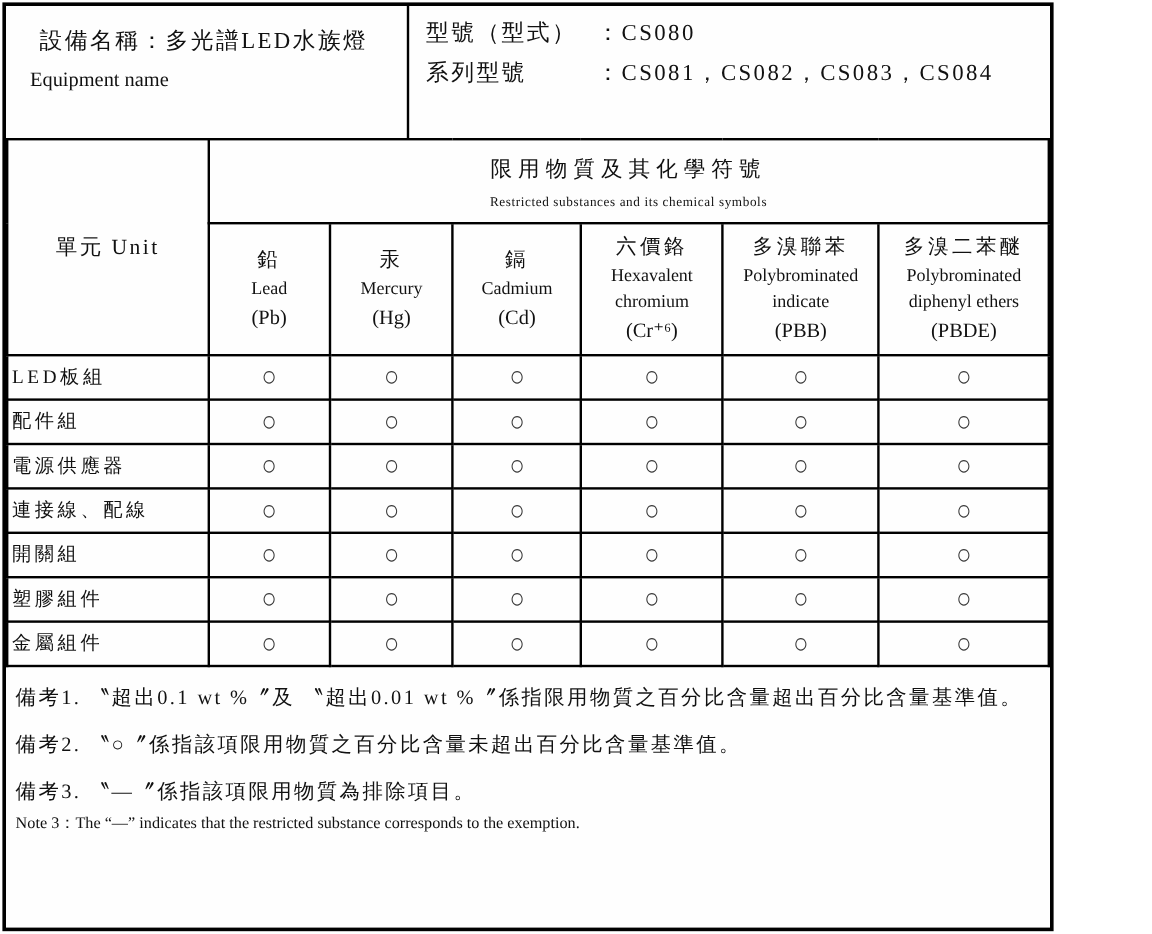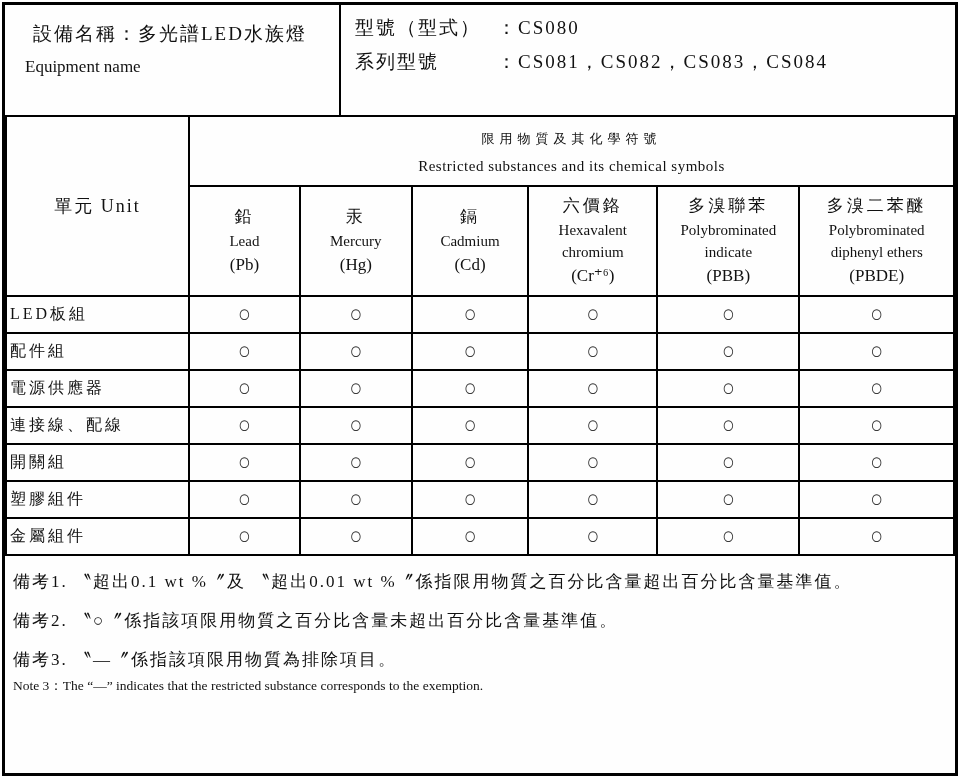--- a/index.html
+++ b/index.html
@@ -4,21 +4,21 @@
 <style>
   * { box-sizing: border-box; margin: 0; padding: 0; }
   html, body { background: #ffffff; }
   body {
     font-family: "Liberation Serif", "DejaVu Serif", serif;
     color: #111;
     width: 960px;
     height: 778px;
   }
   .doc {
-    width: 956px;
+    width: 876px;
     height: 774px;
     margin: 2px;
     border: 3px solid #000;
     background: #fefefe;
     overflow: hidden;
   }
 
   
   .id-block {
     display: flex;
@@ -70,22 +70,22 @@
   }
   .col-unit  { width: 19.3%; }
   .col-pb    { width: 11.7%; }
   .col-hg    { width: 11.8%; }
   .col-cd    { width: 12.3%; }
   .col-cr    { width: 13.6%; }
   .col-pbb   { width: 15.0%; }
   .col-pbde  { width: 16.3%; }
 
   .banner-cell { height: 70px; }
-  .banner-zh { font-size: 13px; letter-spacing: 5px; padding-top: 2px; }
-  .banner-en { font-size: 15px; margin-top: 10px; letter-spacing: 0.5px; }
+  .banner-zh { font-size: 18px; letter-spacing: 5px; padding-top: 2px; }
+  .banner-en { font-size: 11px; margin-top: 10px; letter-spacing: 0.5px; }
 
   .unit-cell { font-size: 18px; letter-spacing: 2px; }
 
   .colhead-row th { height: 110px; padding: 2px 1px; }
   .col-zh  { font-size: 17px; letter-spacing: 3px; line-height: 26px; }
   .col-en  { font-size: 15px; line-height: 22px; letter-spacing: 0; }
   .col-sym { font-size: 17px; line-height: 26px; letter-spacing: 0; }
 
   .data-row td { height: 37px; }
   .row-label {

